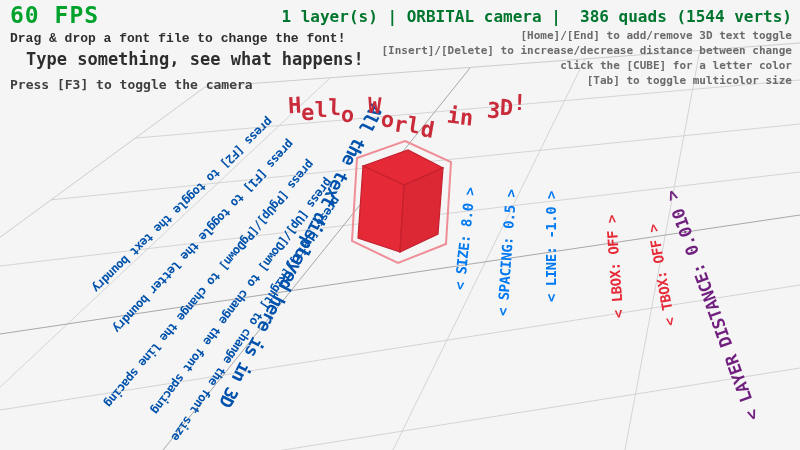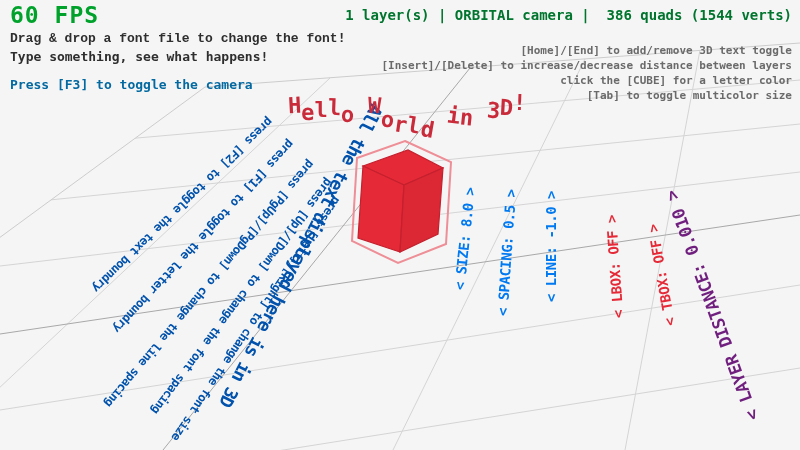--- a/index.html
+++ b/index.html
@@ -8,24 +8,24 @@
     background:#f5f5f5;
     font-family:"DejaVu Sans Mono", monospace;
     font-weight:bold;
   }
   .grid-svg { position:absolute; left:0; top:0; }
 
   
   .hud { position:absolute; white-space:pre; }
   .fps { left:10px; top:2px; font-size:23px; letter-spacing:1px; }
   .tip1 { left:10px; top:31px; font-size:13px;font-family:Liberation Mono, monospace; }
-  .tip2 { left:10px; top:49px; font-size:13px; }
+  .tip2 { left:26px; top:49px; font-size:17px; }
   .tip3 { left:10px; top:77px; font-size:13px; }
   .hud-right { position:absolute; right:8px; top:7px; text-align:right; }
-  .status { font-size:14px; margin-bottom:20px; white-space:pre; }
+  .status { font-size:16px; margin-bottom:2px; white-space:pre; }
   .help-line { font-size:11px; line-height:15px; white-space:pre; }
 
   
   .gt { position:absolute; transform-origin:0 0; white-space:pre; }
 
   
   .wave { position:absolute; left:288px; top:88px; font-size:22px; white-space:pre; }
   .wave span { display:inline-block; }
 </style>
 </head>
@@ -75,23 +75,23 @@
   <div class="gt" style="left: 551px; top: 302px; font-size: 14px; letter-spacing: -0.5px; transform: rotate(-90deg) translateY(-0.55em); color: rgb(0, 121, 241);">&lt; LINE: -1.0 &gt;</div>
   <div class="gt" style="left: 618px; top: 318px; font-size: 14px; letter-spacing: -0.5px; transform: rotate(-94deg) translateY(-0.55em); color: rgb(230, 41, 55);">&lt; LBOX: OFF &gt;</div>
   <div class="gt" style="left: 670px; top: 326px; font-size: 14px; letter-spacing: -0.5px; transform: rotate(-100deg) translateY(-0.55em); color: rgb(230, 41, 55);">&lt; TBOX: OFF &gt;</div>
   <div class="gt" style="left: 753px; top: 420px; font-size: 17px; letter-spacing: -0.5px; transform: rotate(-110deg) translateY(-0.55em); color: rgb(112, 31, 126);">&lt; LAYER DISTANCE: 0.010 &gt;</div>
 
   <div class="wave" style="color: rgb(201, 43, 58);"><span style="transform: translateY(5px) rotate(-3deg);">H</span><span style="transform: translateY(12px) rotate(-1deg);">e</span><span style="transform: translateY(9px) rotate(0deg);">l</span><span style="transform: translateY(7px) rotate(2deg);">l</span><span style="transform: translateY(14px) rotate(4deg);">o</span><span style="transform: translateY(0px) rotate(0deg);"> </span><span style="transform: translateY(5px) rotate(3deg);">W</span><span style="transform: translateY(19px) rotate(6deg);">o</span><span style="transform: translateY(24px) rotate(8deg);">r</span><span style="transform: translateY(25px) rotate(9deg);">l</span><span style="transform: translateY(29px) rotate(10deg);">d</span><span style="transform: translateY(0px) rotate(0deg);"> </span><span style="transform: translateY(15px) rotate(7deg);">i</span><span style="transform: translateY(17px) rotate(6deg);">n</span><span style="transform: translateY(0px) rotate(0deg);"> </span><span style="transform: translateY(10px) rotate(4deg);">3</span><span style="transform: translateY(7px) rotate(3deg);">D</span><span style="transform: translateY(2px) rotate(2deg);">!</span></div>
 
   <div class="hud fps" style="color: rgb(0, 162, 44);">60 FPS</div>
   <div class="hud tip1" style="color: rgb(46, 46, 46);">Drag &amp; drop a font file to change the font!</div>
   <div class="hud tip2" style="color: rgb(46, 46, 46);">Type something, see what happens!</div>
-  <div class="hud tip3" style="color: #0369a1;">Press [F3] to toggle the camera</div>
+  <div class="hud tip3" style="color: #404040;">Press [F3] to toggle the camera</div>
 
   <div class="hud-right">
     <div class="status" style="color: rgb(0, 117, 46);">1 layer(s) | ORBITAL camera |  386 quads (1544 verts)</div>
     <div class="help-line" style="color: rgb(106, 106, 106);">[Home]/[End] to add/remove 3D text toggle</div>
-    <div class="help-line" style="color: rgb(106, 106, 106);">[Insert]/[Delete] to increase/decrease distance between layers</div>
+    <div class="help-line" style="color: rgb(106, 106, 106);">[Insert]/[Delete] to increase/decrease distance between change</div>
     <div class="help-line" style="color: rgb(106, 106, 106);">click the [CUBE] for a letter color</div>
     <div class="help-line" style="color: rgb(106, 106, 106);">[Tab] to toggle multicolor size</div>
   </div>
 
 </div>
 
 </body></html>

